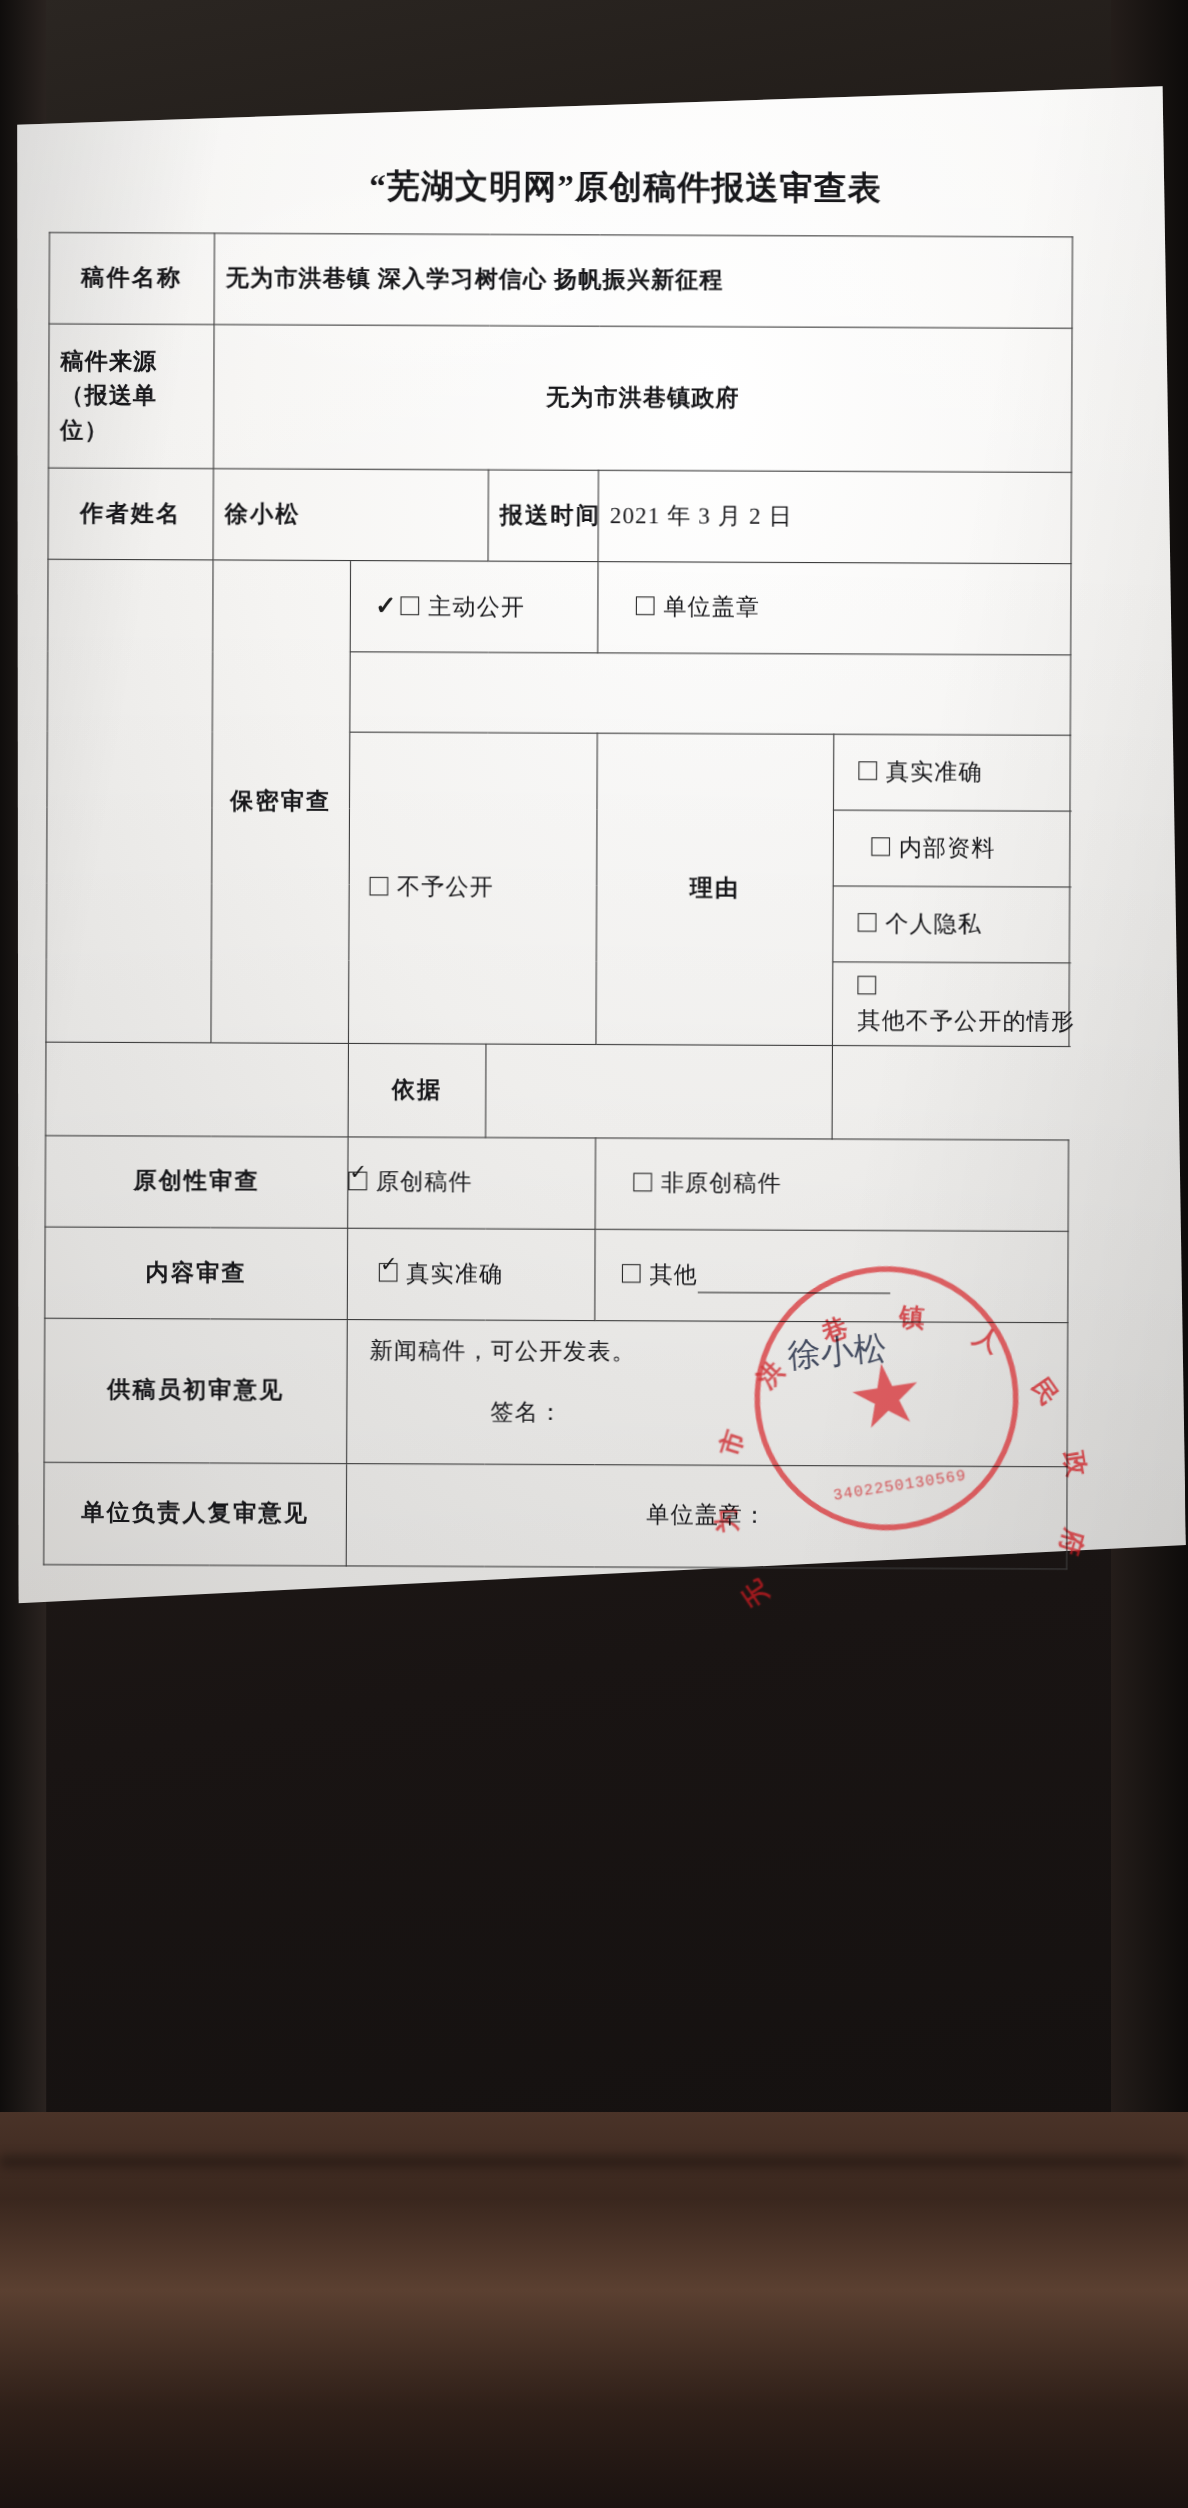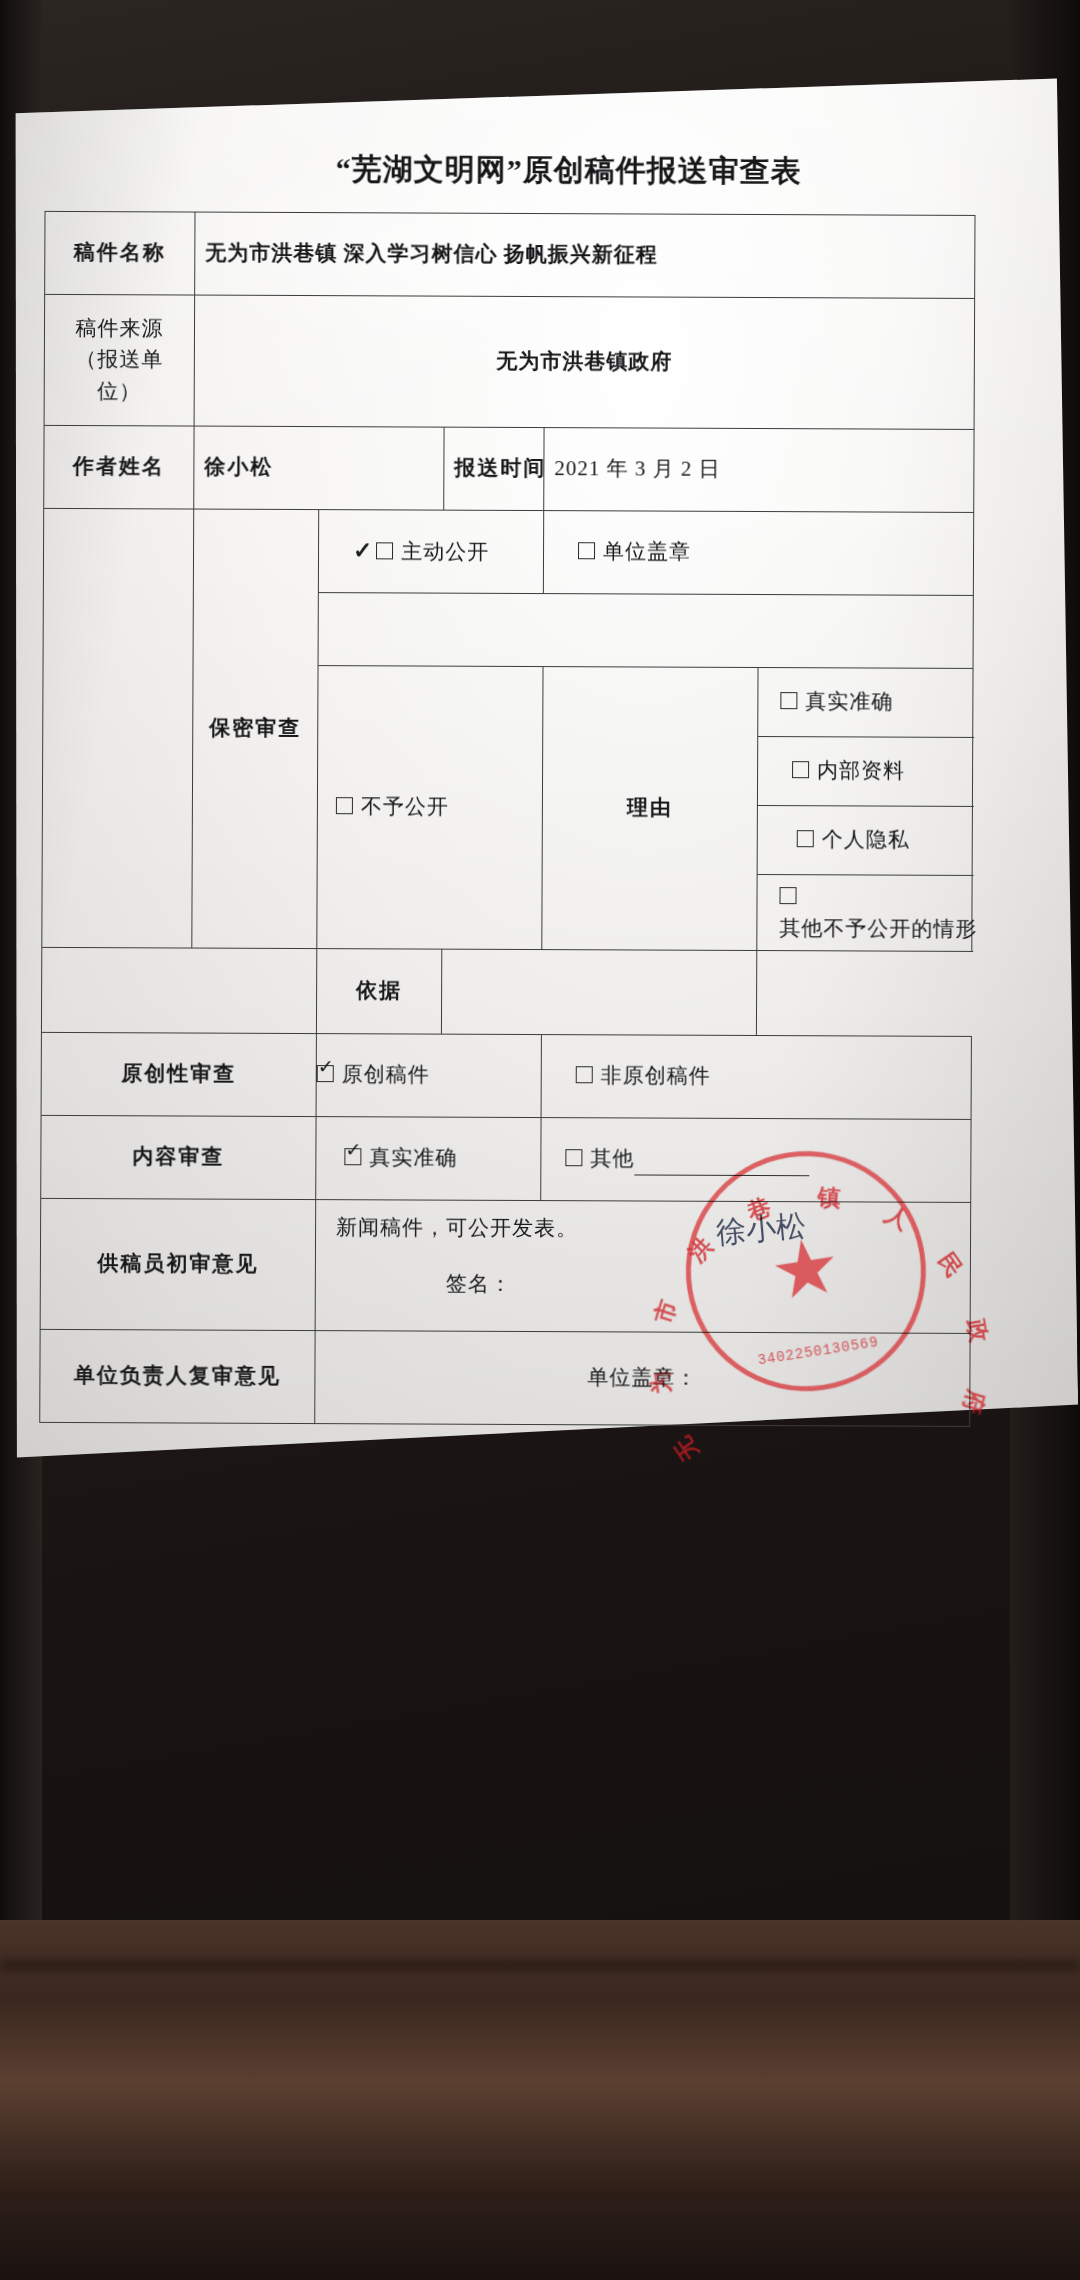--- a/index.html
+++ b/index.html
@@ -102,22 +102,22 @@
     line-height: 1.5;
     color: #17171a;
   }
   .lbl {
     text-align: center;
     font-weight: 600;
     letter-spacing: 2px;
     white-space: nowrap;
   }
   .lbl-2line {
-    text-align: center;
-    font-weight: 400;
+    text-align: left;
+    font-weight: 700;
     letter-spacing: 1px;
     line-height: 1.9;
   }
   .val-title {
     font-weight: 700;
     font-size: 23px;
     letter-spacing: 1px;
     padding-left: 26px;
   }
   .val-center-bold {
@@ -309,21 +309,21 @@
       <tr>
         <td class="lbl cell-tall">作者姓名</td>
         <td class="val-hand" colspan="2">徐小松</td>
         <td class="lbl">报送时间</td>
         <td class="val-date" colspan="2">2021 年 3 月 2 日</td>
       </tr>
 
       <tr>
         <td rowspan="6" style="border-right:1.6px solid #3c3c3c;"></td>
         <td rowspan="6" class="lbl" style="vertical-align:middle">保密审查</td>
-        <td colspan="2" class="cell-tall" style="padding-left:34px">
+        <td colspan="2" class="cell-tall" style="padding-left:22px">
           <span class="tick-pen">✓</span><span class="box"></span><span class="opt">主动公开</span>
         </td>
         <td colspan="2" style="padding-left:34px">
           <span class="box"></span><span class="opt">单位盖章</span>
         </td>
       </tr>
 
       <tr>
         <td colspan="4" style="height:60px"></td>
       </tr>
@@ -336,21 +336,21 @@
         <td colspan="2" style="padding-left:22px">
           <span class="box"></span><span class="opt">真实准确</span>
         </td>
       </tr>
       <tr class="reason-row">
         <td colspan="2" style="padding-left:34px">
           <span class="box"></span><span class="opt">内部资料</span>
         </td>
       </tr>
       <tr class="reason-row">
-        <td colspan="2" style="padding-left:39px">
+        <td colspan="2" style="padding-left:22px">
           <span class="box"></span><span class="opt">个人隐私</span>
         </td>
       </tr>
       <tr class="reason-row">
         <td colspan="2" style="padding-left:22px">
           <span class="box"></span><span class="opt">其他不予公开的情形</span>
         </td>
       </tr>
 
       <tr>

